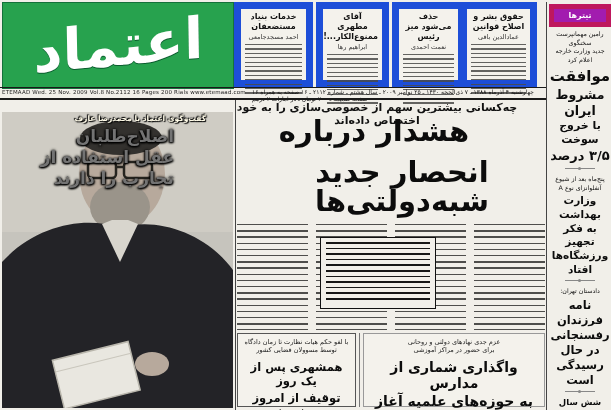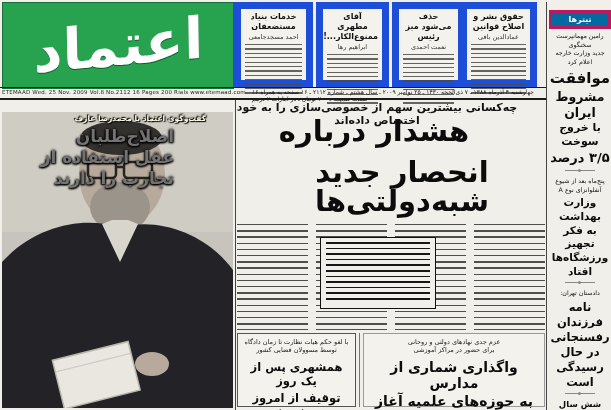--- a/index.html
+++ b/index.html
@@ -36,21 +36,21 @@
   .headline{left:220px;width:308px;font-weight:bold;font-size:29px;line-height:1;color:#0c0c0c;}
   #body-cols{left:237px;top:224px;width:308px;height:106px;}
   .bcol{position:absolute;top:0;height:106px;width:71px;}
   #inset{left:320px;top:237px;width:104px;height:62px;background:#f1efe9;border:1.5px solid #111;padding:4px 5px;box-sizing:content-box;}
   
   .bbox{top:333px;height:74px;background:#f4f2ec;border:1px solid #555;box-sizing:border-box;padding:4px 3px;}
   .bbox .k{font-size:6.5px;line-height:1.3;color:#222;}
   .bbox .h{font-weight:bold;color:#0c0c0c;}
   
   #sidebar{left:549px;top:0;width:62px;}
-  #sb-head{margin-top:10px;background:#0369a1;color:#fff;font-size:8px;font-weight:bold;height:13px;line-height:13px;border:3px solid #be185d;}
+  #sb-head{margin-top:4px;background:#a21caf;color:#fff;font-size:8px;font-weight:bold;height:13px;line-height:13px;border:5px solid #be185d;}
   .sb-k{font-size:6.3px;line-height:1.35;color:#111;margin-top:3px;}
   .sb-h{font-weight:bold;line-height:1.3;color:#0c0c0c;}
   .orn{width:30px;margin:4px auto 2px;border-top:1px solid #888;position:relative;height:3px;}
   .orn::after{content:"";position:absolute;left:13px;top:-2px;width:3px;height:3px;border-radius:50%;background:#888;}
   .vline{background:#444;width:1px;}
 </style>
 </head>
 <body>
 
 <div id="page">

